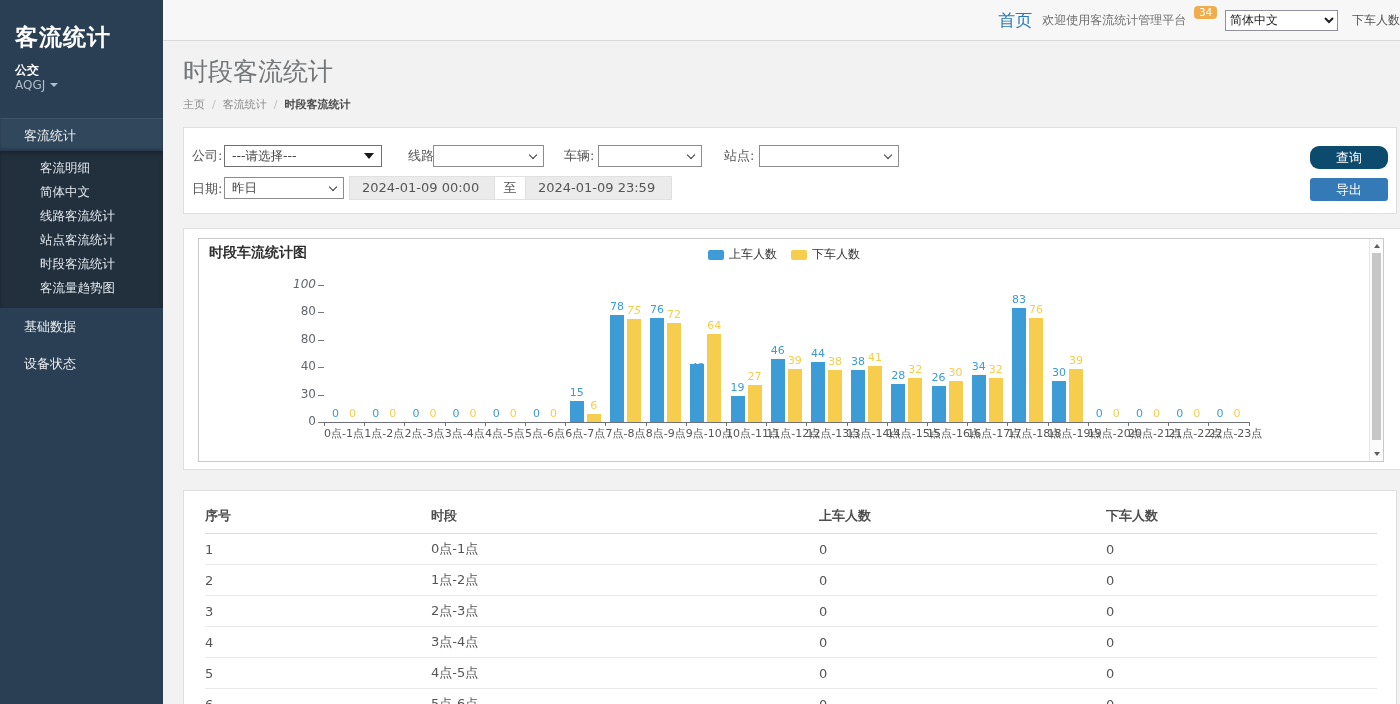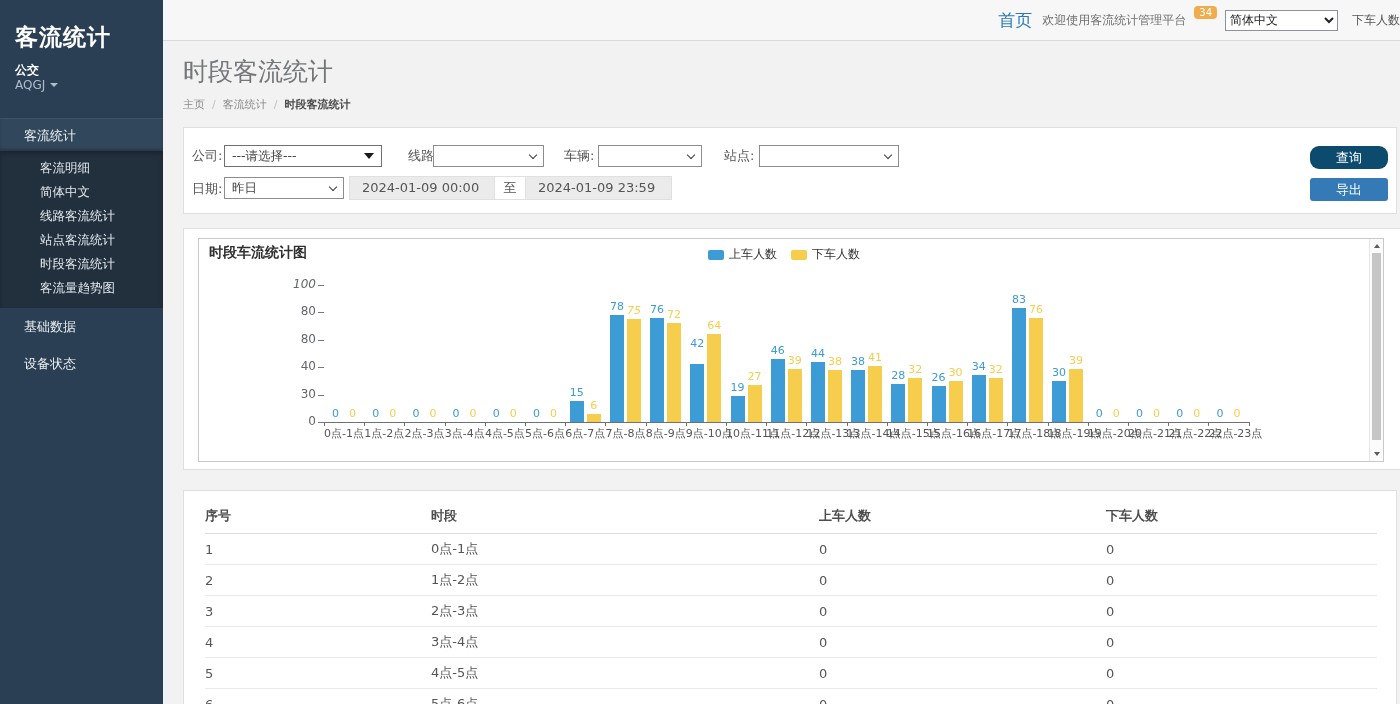--- a/index.html
+++ b/index.html
@@ -256,21 +256,21 @@
               <div class="xtick" style="left: 0px;"></div>
               <div class="bar" style="left: 4.5px; height: 104px; background: rgb(61, 155, 213);"></div>
               <div class="val" style="left: -1.5px; bottom: 106px; color: rgb(61, 155, 213);">76</div>
               <div class="bar" style="left: 21.5px; height: 99px; background: rgb(247, 205, 77);"></div>
               <div class="val" style="left: 15.5px; bottom: 101px; color: rgb(247, 205, 77);">72</div>
               <div class="xlab">8点-9点</div>
             </div>
             <div class="cat" style="left: 486.8px; width: 40.2px;">
               <div class="xtick" style="left: 0px;"></div>
               <div class="bar" style="left: 4.5px; height: 58px; background: rgb(61, 155, 213);"></div>
-              <div class="val" style="left: -1.5px; bottom: 72px; color: rgb(61, 155, 213);">42</div>
+              <div class="val" style="left: -1.5px; bottom: 48px; color: rgb(61, 155, 213); font-style: italic;">42</div>
               <div class="bar" style="left: 21.5px; height: 88px; background: rgb(247, 205, 77);"></div>
               <div class="val" style="left: 15.5px; bottom: 90px; color: rgb(247, 205, 77);">64</div>
               <div class="xlab">9点-10点</div>
             </div>
             <div class="cat" style="left: 527px; width: 40.2px;">
               <div class="xtick" style="left: 0px;"></div>
               <div class="bar" style="left: 4.5px; height: 26px; background: rgb(61, 155, 213);"></div>
               <div class="val" style="left: -1.5px; bottom: 28px; color: rgb(61, 155, 213);">19</div>
               <div class="bar" style="left: 21.5px; height: 37px; background: rgb(247, 205, 77);"></div>
               <div class="val" style="left: 15.5px; bottom: 39px; color: rgb(247, 205, 77);">27</div>

